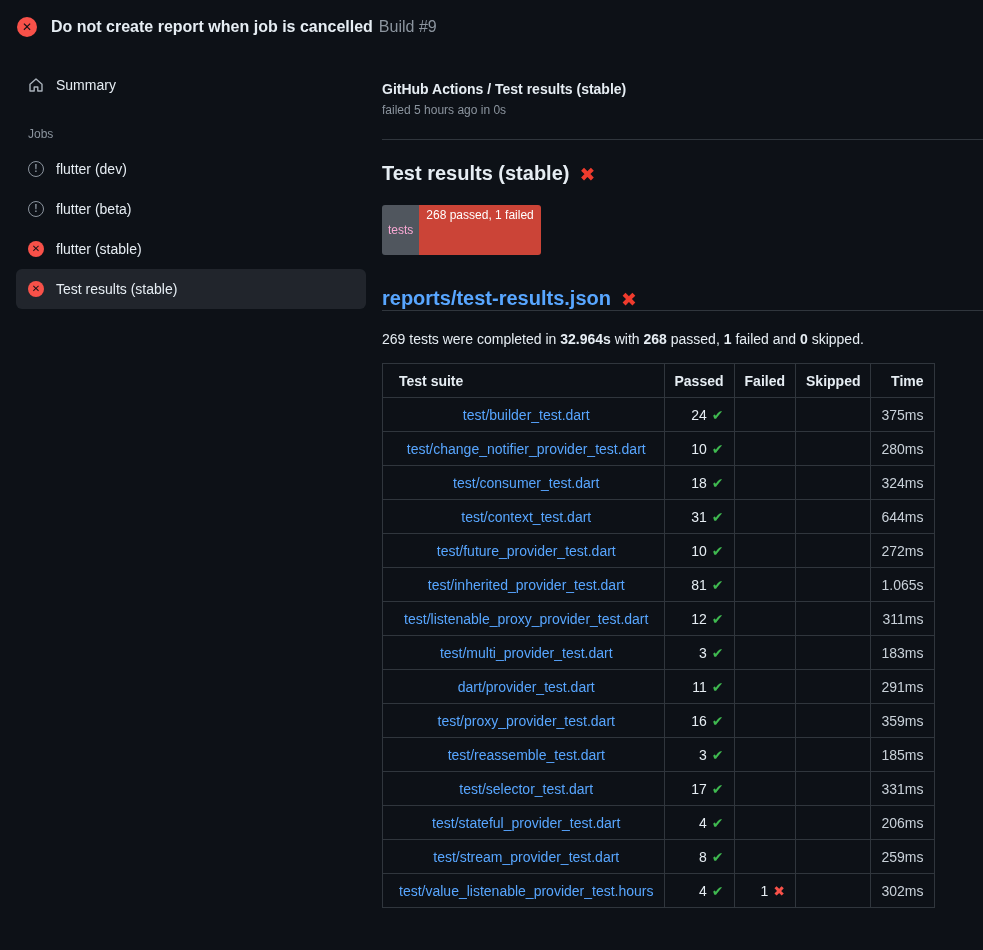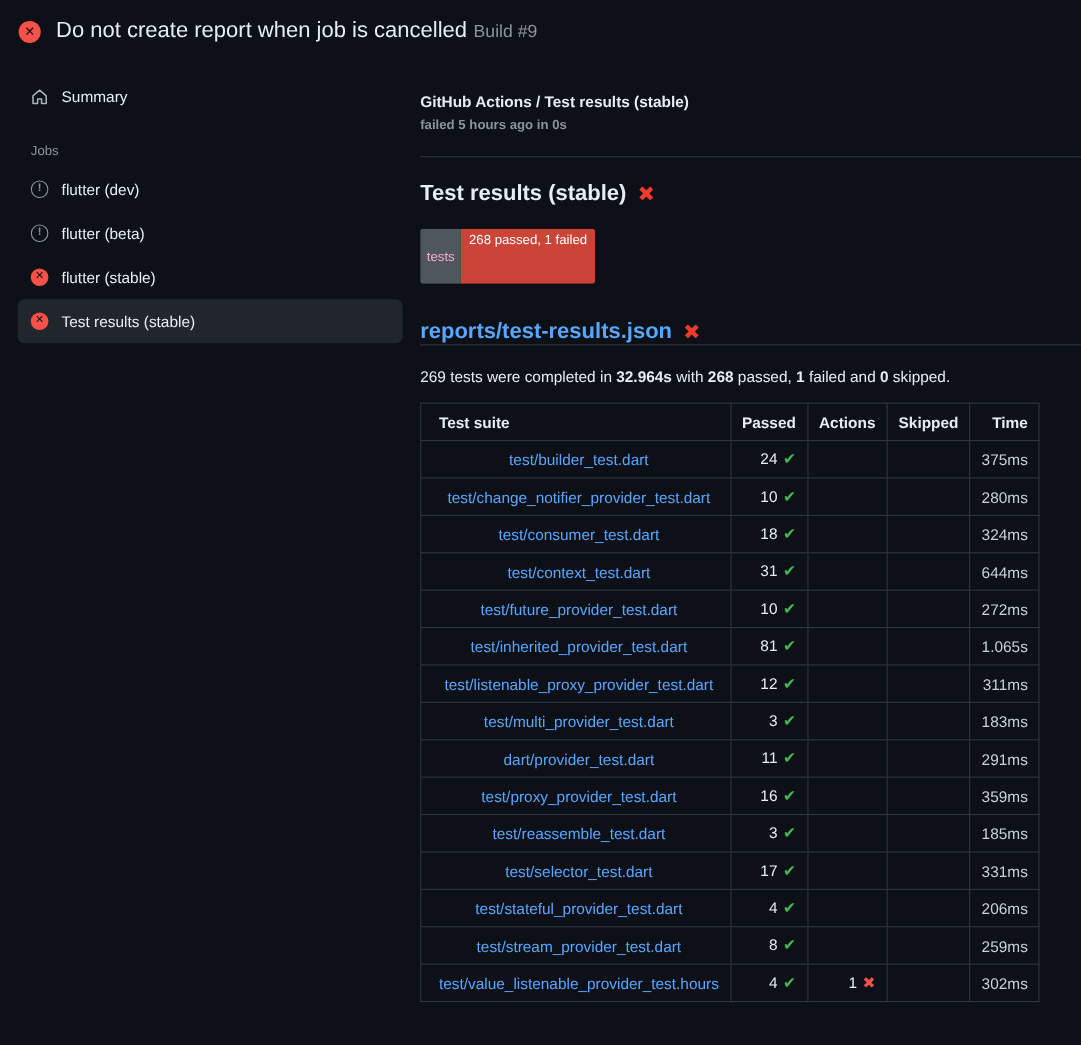--- a/index.html
+++ b/index.html
@@ -15,21 +15,21 @@
     font-family:"Liberation Sans","DejaVu Sans",sans-serif;
     font-size:14px;
   }
   
   .top-header{display:flex;align-items:center;gap:14px;padding:17px 16px 14px 17px;}
   .circle-x{
     width:20px;height:20px;border-radius:50%;background:var(--red);
     display:inline-flex;align-items:center;justify-content:center;flex:none;
     color:#0d1117;font-weight:700;font-size:12px;line-height:1;
   }
-  .page-title{font-size:20px;font-weight:400;}
+  .page-title{font-size:16px;font-weight:700;}
   .build-no{font-size:16px;font-weight:400;color:var(--muted);margin-left:6px;}
 
   
   .layout{display:flex;align-items:flex-start;}
   .sidebar{width:382px;flex:none;padding:14px 16px 0 16px;}
   .main{flex:1;min-width:0;padding:30px 0 20px 0;}
 
   
   .side-item{
     display:flex;align-items:center;gap:12px;height:40px;
@@ -42,21 +42,21 @@
     width:16px;height:16px;border-radius:50%;flex:none;
     display:inline-flex;align-items:center;justify-content:center;
     font-size:10px;line-height:1;
   }
   .status-dot.neutral{border:1.5px solid var(--muted);color:var(--muted);font-weight:700;}
   .status-dot.failed{background:var(--red);color:#0d1117;font-weight:700;}
   .home-icon{flex:none;display:inline-flex;}
 
   
   .breadcrumb{font-weight:700;font-size:14px;}
-  .status-line{color:var(--muted);font-size:12px;margin-top:6px;font-weight:bold;}
+  .status-line{color:var(--muted);font-size:12px;margin-top:6px;}
   .divider{border-bottom:1px solid var(--border);margin-top:22px;}
 
   .section-title{font-size:20px;font-weight:700;margin-top:22px;display:flex;align-items:center;gap:10px;}
   .red-x{color:#ef3b2d;font-weight:700;font-size:19px;font-family:"DejaVu Sans",sans-serif;}
 
   .badge{display:inline-flex;margin-top:20px;border-radius:3px;overflow:hidden;font-size:12px;line-height:1;}
   .badge .k{background:var(--badge-gray);color:#f9a8d4;padding:19px 6px;}
   .badge .v{background:var(--badge-red);color:#fff;padding:4px 7px;}
 
   .report-heading{margin-top:32px;border-bottom:1px solid var(--border);padding-bottom:0;}
@@ -146,21 +146,21 @@
 
     <div class="summary-line">
       <span>269 tests were completed in </span><b>32.964s</b><span> with </span><b>268</b><span> passed, </span><b>1</b><span> failed and </span><b>0</b><span> skipped.</span>
     </div>
 
     <table class="results">
       <thead>
         <tr>
           <th class="suite-h" style="width:274px;">Test suite</th>
           <th style="width:68px;">Passed</th>
-          <th style="width:66px;">Actions</th>
+          <th style="width:66px;">Failed</th>
           <th style="width:78px;">Skipped</th>
           <th style="width:68px;">Time</th>
         </tr>
       </thead>
       <tbody>
           <tr>
             <td class="suite-cell"><a href="#" class="suite-link">test/builder_test.dart</a></td>
             <td class="num-cell"><span>24</span><span class="check">✔</span></td>
             <td class="num-cell"></td>
             <td class="num-cell"></td>

